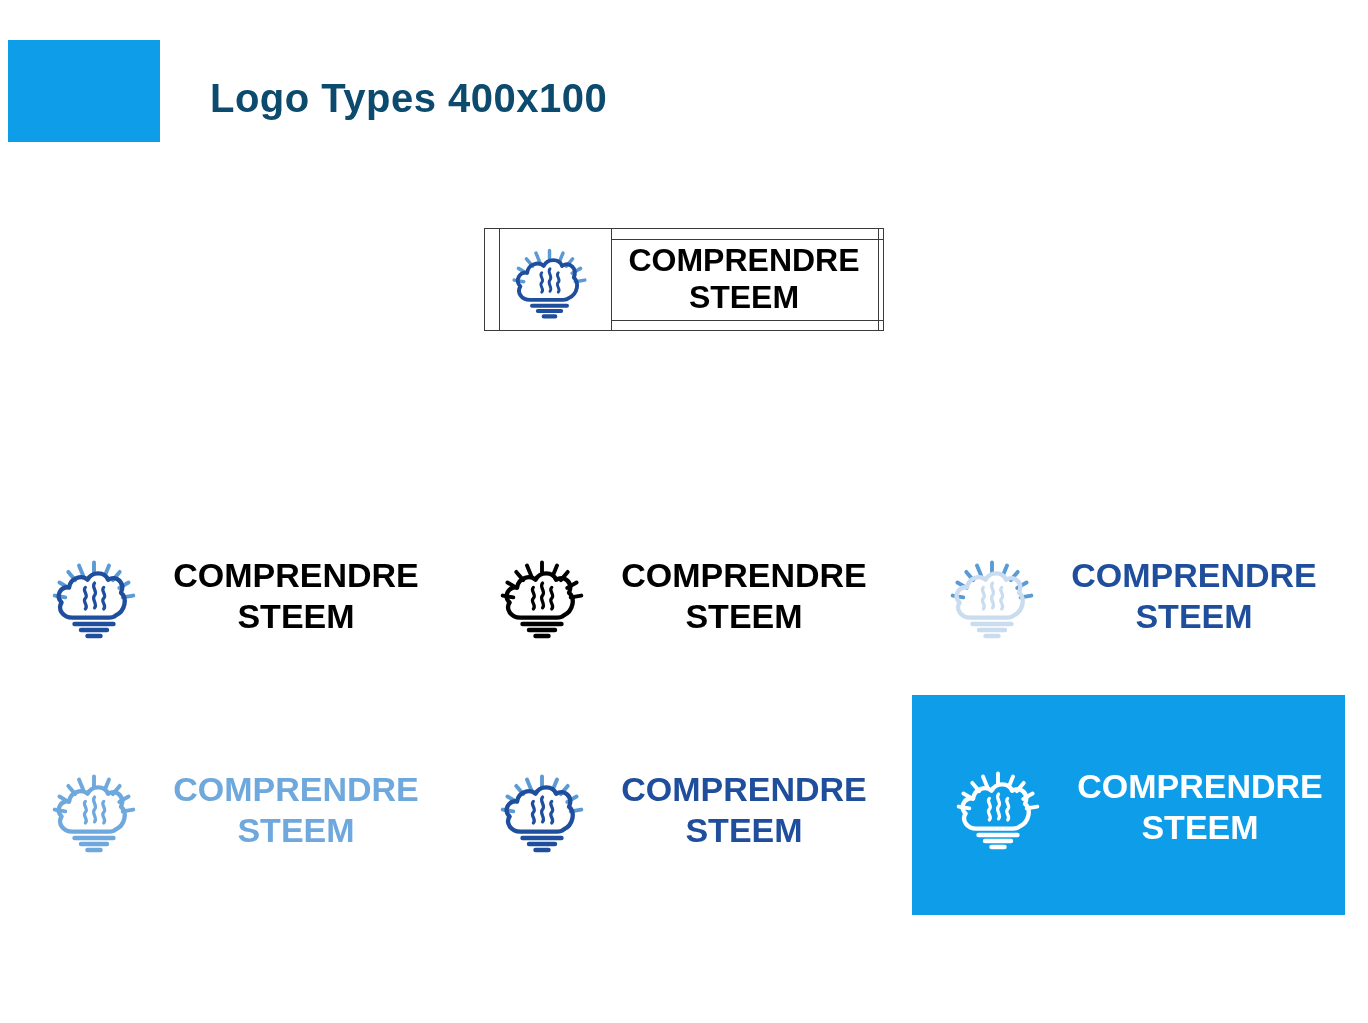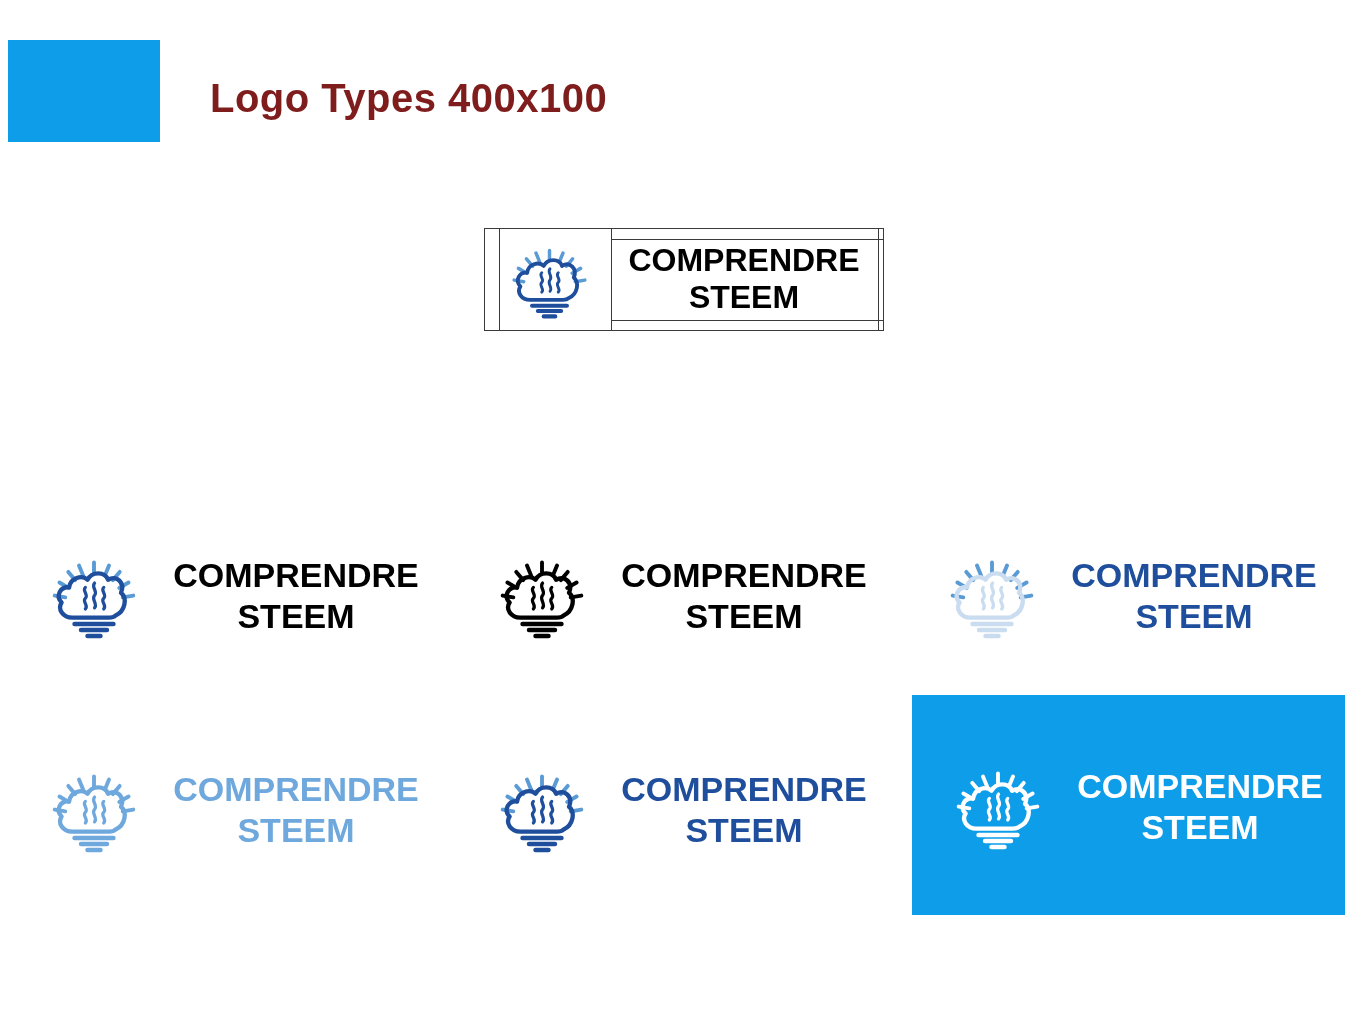--- a/index.html
+++ b/index.html
@@ -32,21 +32,21 @@
     font-weight:bold; font-size:34px; line-height:41px; width:272px; white-space:nowrap;
   }
   .bluebox { position:absolute; left:912px; top:695px; width:433px; height:220px; }
   svg { display:block; }
 </style>
 </head>
 <body>
 
 <div class="swatch" style="background: rgb(13, 157, 233);"></div>
 
-<div class="title" style="color: #7f1d1d;">Logo Types 400x100</div>
+<div class="title" style="color: #0c4a6e;">Logo Types 400x100</div>
 
 <div class="guide">
   <div class="gv" style="left:14px"></div>
   <div class="gv" style="left:126px"></div>
   <div class="gv" style="left:393px"></div>
   <div class="gh" style="top:10px"></div>
   <div class="gh" style="top:91px"></div>
 
   <svg class="mark" viewBox="0 0 100 100">
     <g fill="none" stroke-linecap="round" stroke-width="3.6" style="stroke: rgb(91, 155, 213);">

